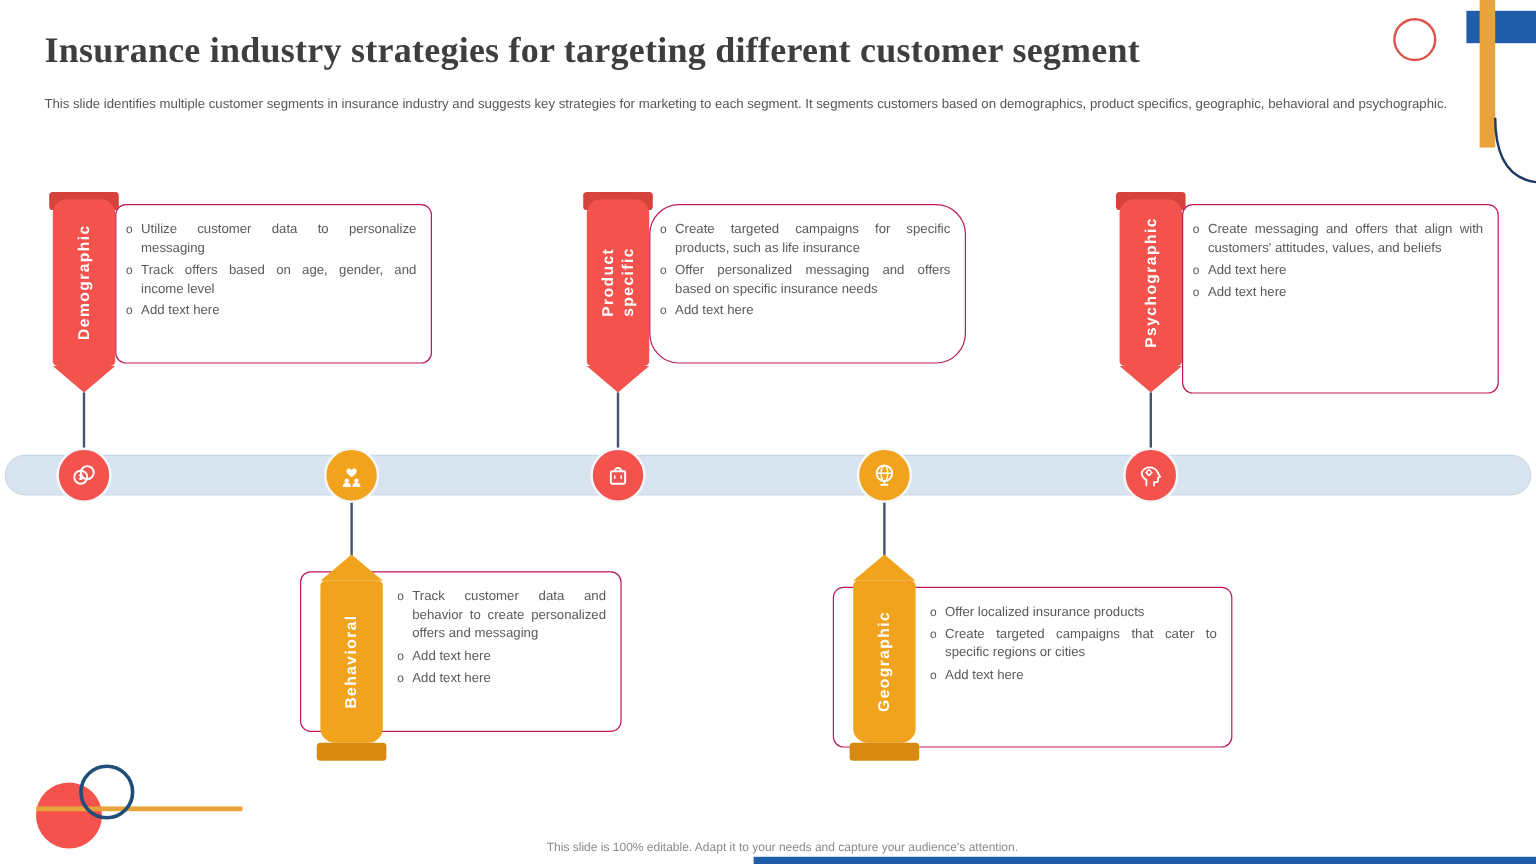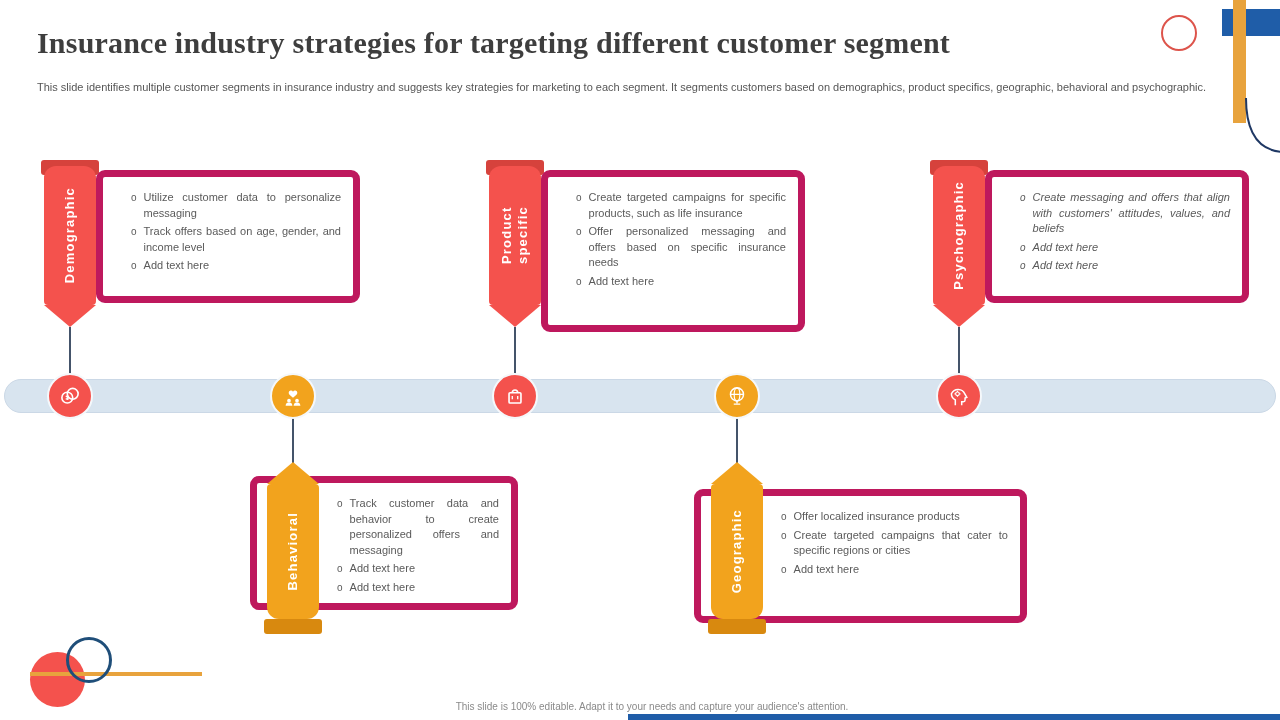--- a/index.html
+++ b/index.html
@@ -53,22 +53,22 @@
   .tab-body.top{border-radius:12px 12px 4px 4px;}
   .tab-body.bottom{border-radius:4px 4px 12px 12px;}
   .point{position:absolute;width:0;height:0;border-left:26px solid transparent;border-right:26px solid transparent;}
   .point.down{border-top:22px solid var(--red);}
   .point.up{border-bottom:22px solid var(--orange);}
   .tab-label{writing-mode:vertical-rl;transform:rotate(180deg);color:#fff;
     font-weight:700;font-size:13px;letter-spacing:1.2px;line-height:1.25;
     white-space:pre-line;text-align:center;}
 
   
-  .box{position:absolute;background:#fff;border:7px solid #be185d;border-radius:9px;
-    padding:13px 12px 8px 28px;}
+  .box{position:absolute;background:#fff;border:1px solid #be185d;border-radius:9px;
+    padding:13px 12px 8px 8px;}
   .box.bottom-box{padding-left:80px;}
   .bullet{display:flex;gap:7px;margin-bottom:3px;font-size:11px;line-height:1.42;color:var(--text);}
   .bullet::before{content:"o";flex:0 0 auto;font-size:10px;line-height:1.55;color:var(--text);}
   .bullet span{flex:1;text-align:justify;}
 
   
   .deco-red-circle{position:absolute;left:30px;top:652px;width:55px;height:55px;border-radius:50%;background:var(--red);z-index:1;}
   .deco-orange-line{position:absolute;left:30px;top:672px;width:172px;height:4px;background:var(--mustard);z-index:2;}
   .deco-blue-ring{position:absolute;left:66px;top:637px;width:46px;height:46px;border:3px solid #1F4E79;border-radius:50%;z-index:3;}
 
@@ -152,38 +152,38 @@
         <span>Add text here</span>
       </div>
   </div>
 
   <div class="tab-back red" style="left:486px;top:160px;"></div>
   <div class="tab-body red top" style="left:489px;top:166px;height:139px;">
     <span class="tab-label">Product
 specific</span>
   </div>
   <div class="point down" style="left:489px;top:305px;"></div>
-  <div class="box" style="left:541px;top:170px;width:264px;height:162px;">
+  <div class="box" style="left:541px;top:170px;width:264px;height:133px;border-radius:25px;">
     <div class="bullet">
         <span>Create targeted campaigns for specific products, such as life insurance</span>
       </div>
     <div class="bullet">
         <span>Offer personalized messaging and offers based on specific insurance needs</span>
       </div>
     <div class="bullet">
         <span>Add text here</span>
       </div>
   </div>
 
   <div class="tab-back red" style="left:930px;top:160px;"></div>
   <div class="tab-body red top" style="left:933px;top:166px;height:139px;">
     <span class="tab-label">Psychographic</span>
   </div>
   <div class="point down" style="left:933px;top:305px;"></div>
-  <div class="box" style="left:985px;top:170px;width:264px;height:133px;font-style:italic;">
+  <div class="box" style="left:985px;top:170px;width:264px;height:158px;">
     <div class="bullet">
         <span>Create messaging and offers that align with customers' attitudes, values, and beliefs</span>
       </div>
     <div class="bullet">
         <span>Add text here</span>
       </div>
     <div class="bullet">
         <span>Add text here</span>
       </div>
   </div>

